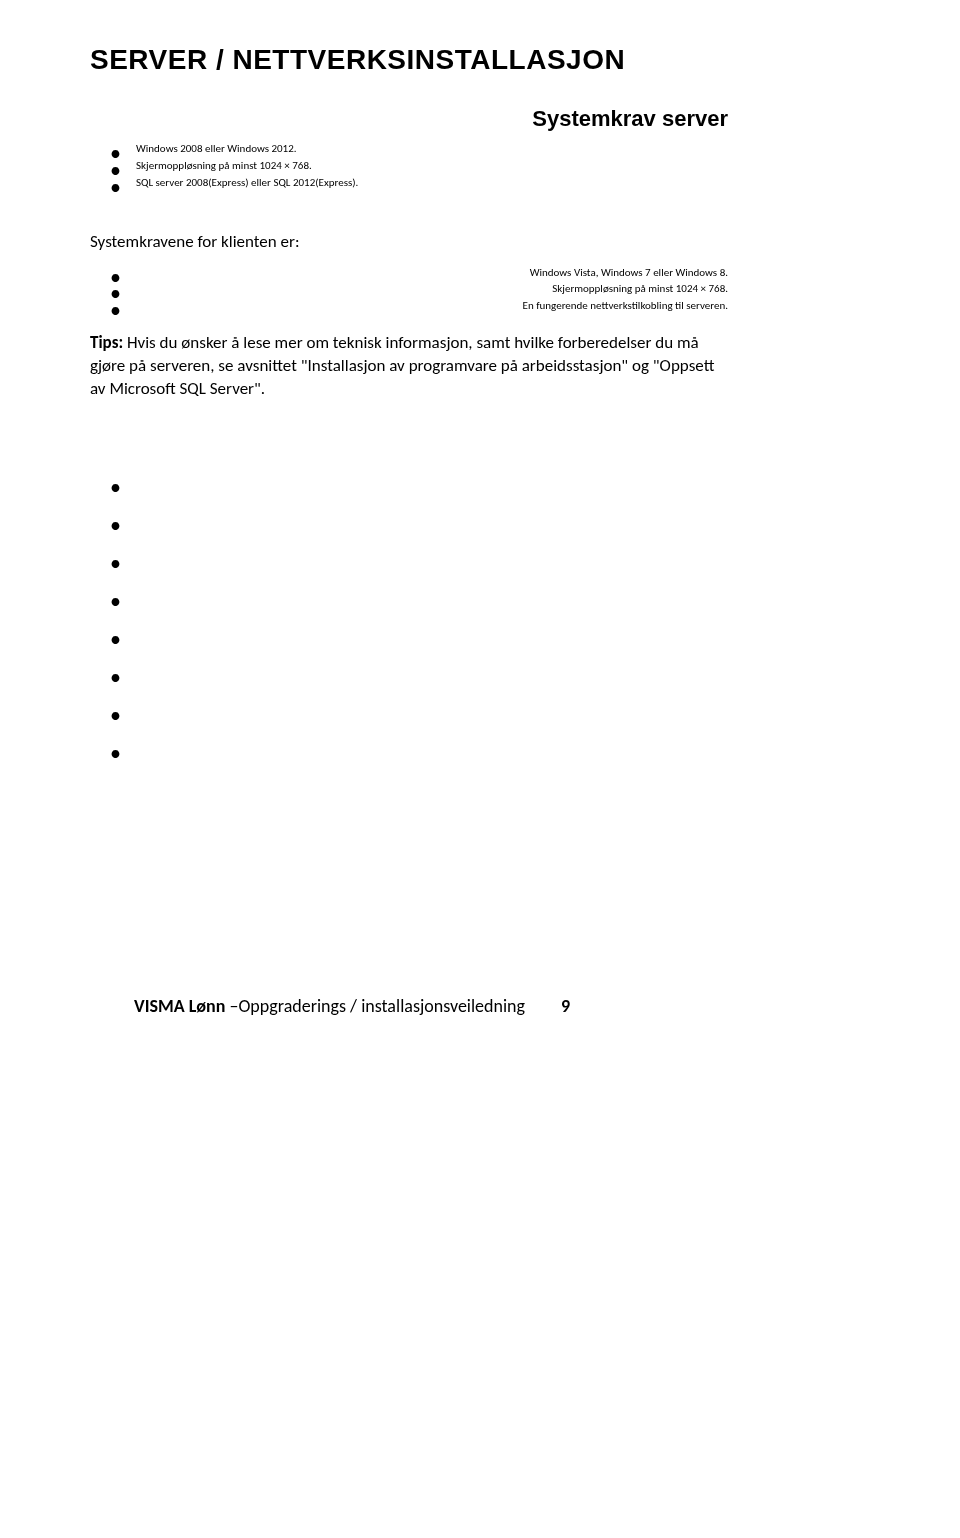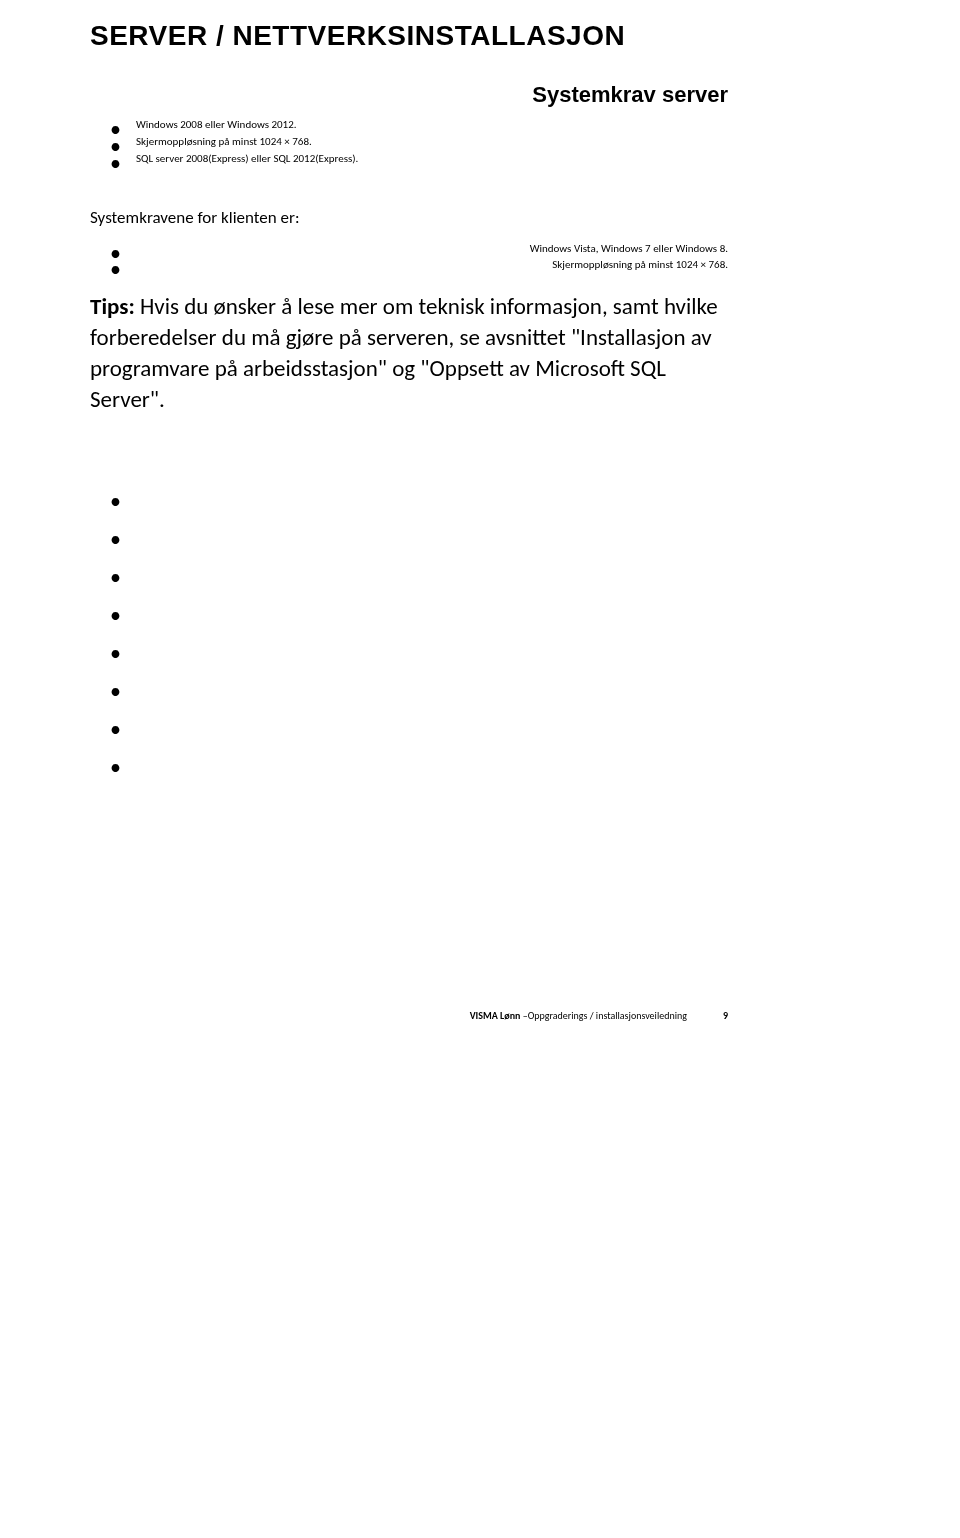--- a/index.html
+++ b/index.html
@@ -7,20 +7,21 @@
     padding: 0;
     background: #ffffff;
     font-family: Calibri, Arial, sans-serif;
     width: 960px;
     color: #000;
   }
   .page {
     padding: 20px 90px 30px 90px;
     box-sizing: border-box;
     width: 818px;
+    margin-top: 24px;
   }
   h1 {
     font-family: Arial, sans-serif;
     font-size: 28px;
     font-weight: bold;
     letter-spacing: 0.5px;
     margin: 0 0 30px 0;
   }
   h2 {
     font-family: Arial, sans-serif;
@@ -47,21 +48,21 @@
   }
   ul.bullets li::before {
     content: "•";
     position: absolute;
     left: 0;
     font-size: 22px;
     line-height: 1;
     top: 1px;
   }
   .tips-block {
-    font-size: 23px;
+    font-size: 17px;
     line-height: 1.35;
     margin-bottom: 70px;
   }
   .tips-label {
     font-weight: bold;
   }
   ul.empty-bullets {
     list-style: none;
     padding: 0;
     margin: 0 0 30px 20px;
@@ -73,24 +74,23 @@
   }
   ul.empty-bullets li::before {
     content: "•";
     position: absolute;
     left: 0;
     font-size: 22px;
     line-height: 1;
     top: 6px;
   }
   .footer {
-    font-size: 10px;
+    font-size: 18px;
     padding-left: 44px;
     margin-top: 220px;
-    text-align: right;
   }
   .footer .title-part {
     font-weight: bold;
   }
   .footer .page-num {
     font-weight: bold;
     margin-left: 36px;
   }
 </style>
 </head>
@@ -104,20 +104,21 @@
   <ul class="bullets">
     <li>Windows 2008 eller Windows 2012.</li>
     <li>Skjermoppløsning på minst 1024 × 768.</li>
     <li>SQL server 2008(Express) eller SQL 2012(Express).</li>
   </ul>
 
   <p class="intro">Systemkravene for klienten er:</p>
   <ul class="bullets" style="margin-bottom:18px;text-align:right;">
     <li>Windows Vista, Windows 7 eller Windows 8.</li>
     <li>Skjermoppløsning på minst 1024 × 768.</li>
+    <li>En fungerende nettverkstilkobling til serveren.</li>
   </ul>
 
   <div class="tips-block">
     <span class="tips-label">Tips:</span><span> Hvis du ønsker å lese mer om teknisk informasjon, samt hvilke forberedelser du må gjøre på serveren, se avsnittet "Installasjon av programvare på arbeidsstasjon" og "Oppsett av Microsoft SQL Server".</span>
   </div>
 
   <ul class="empty-bullets" id="empty-bullets">
       <li></li>
       <li></li>
       <li></li>

